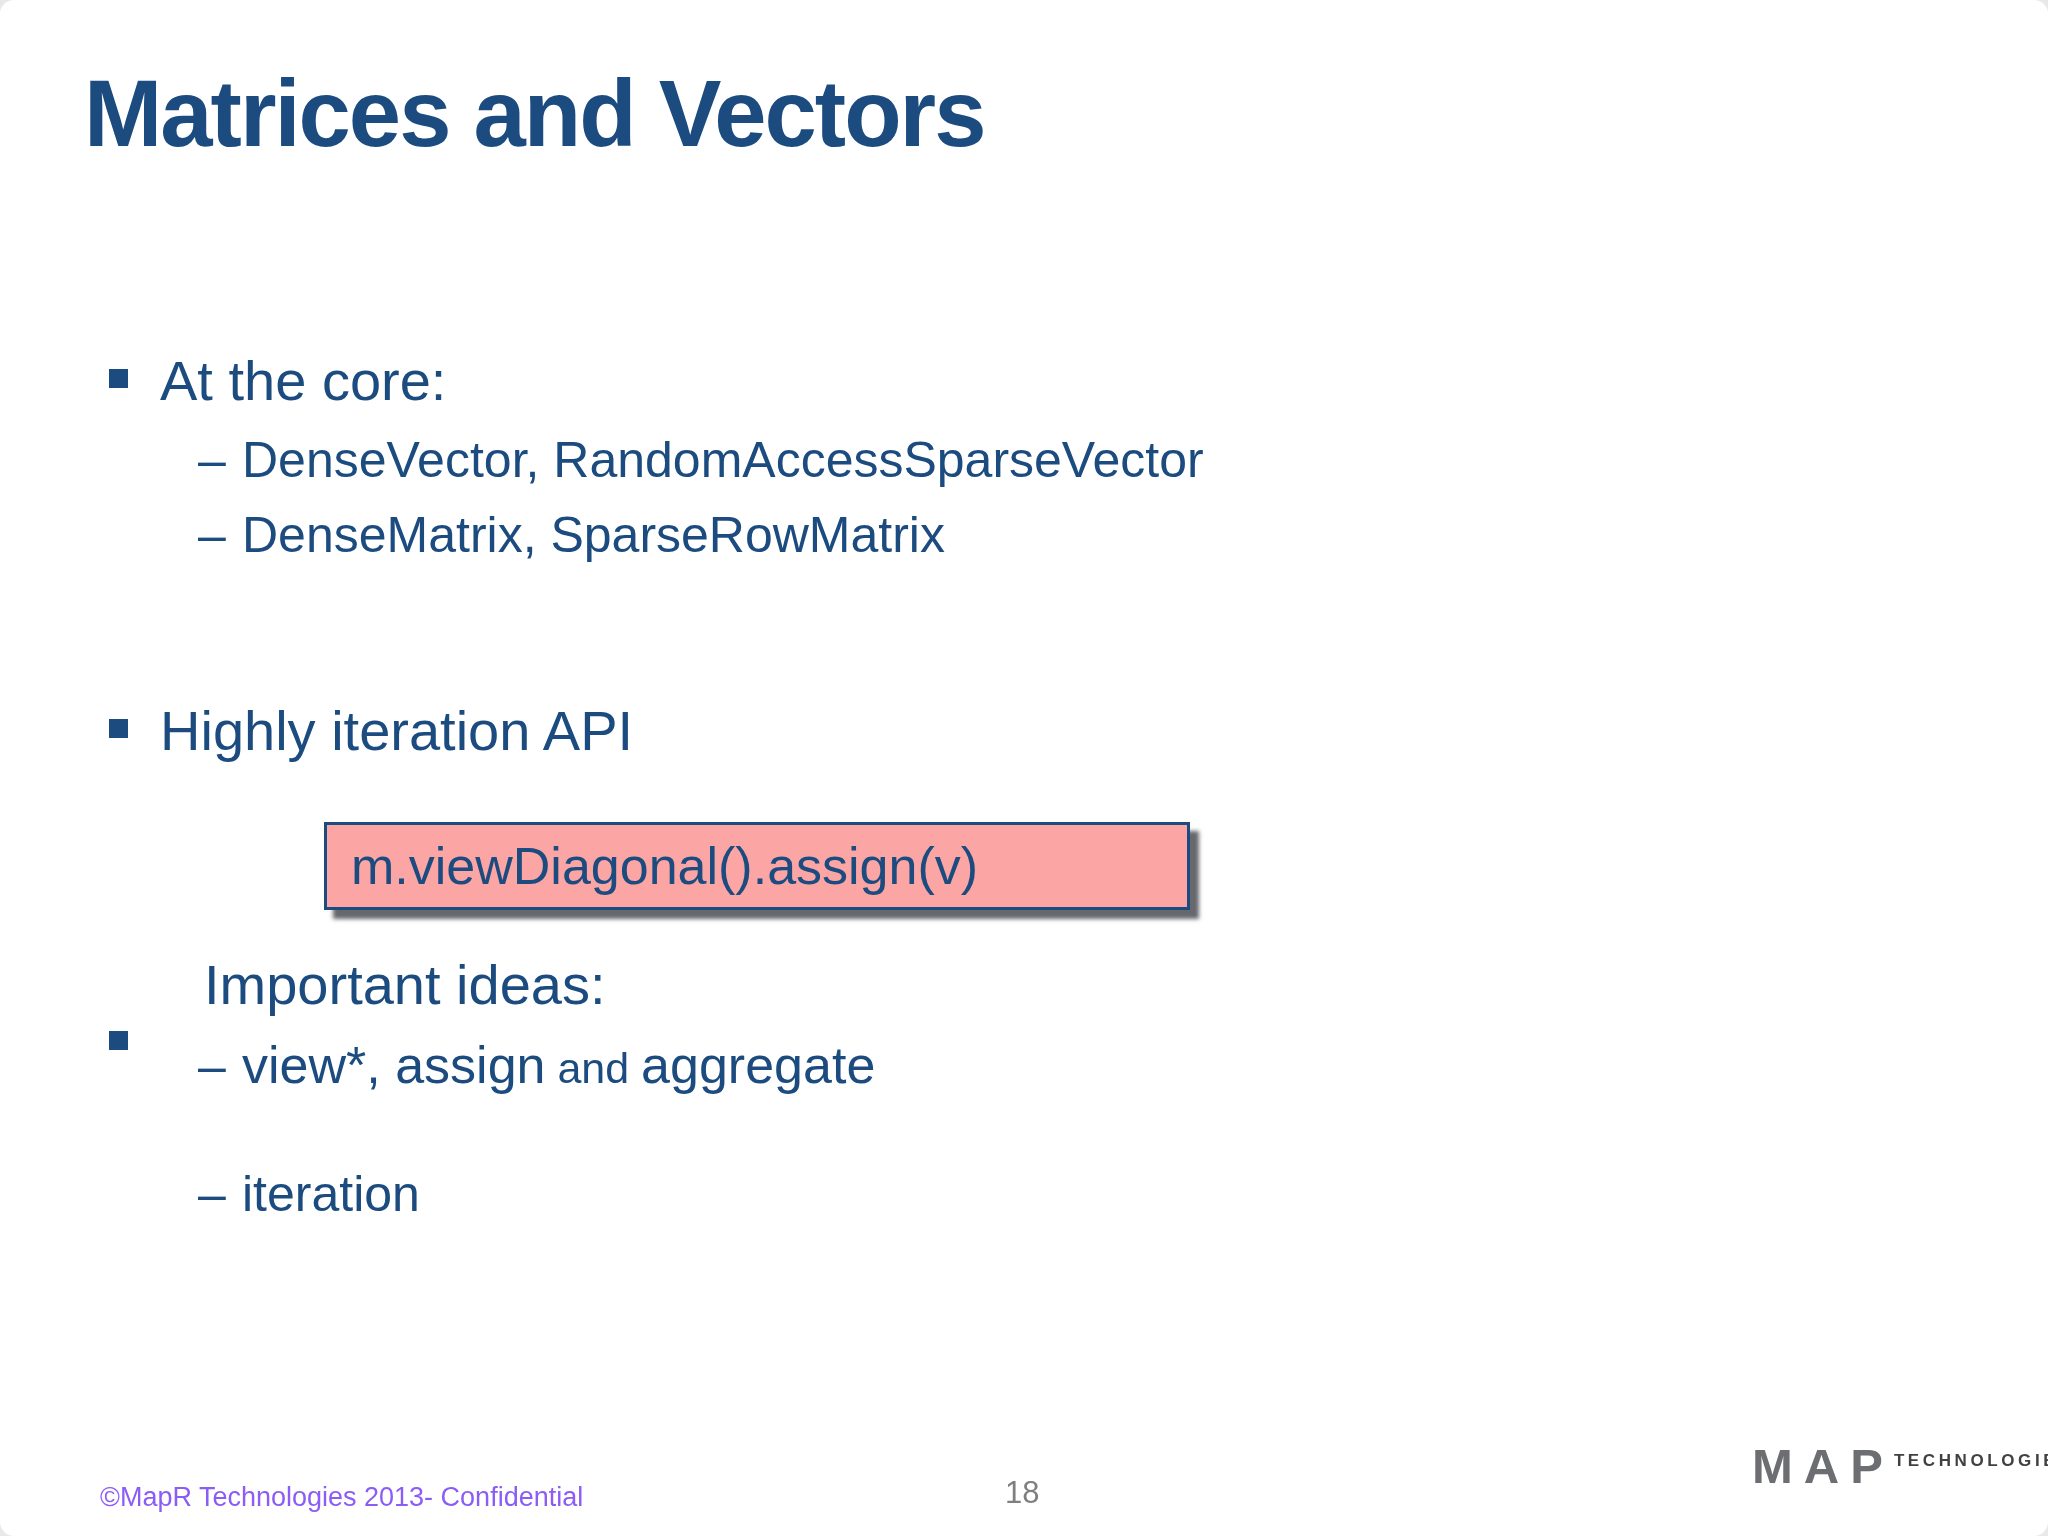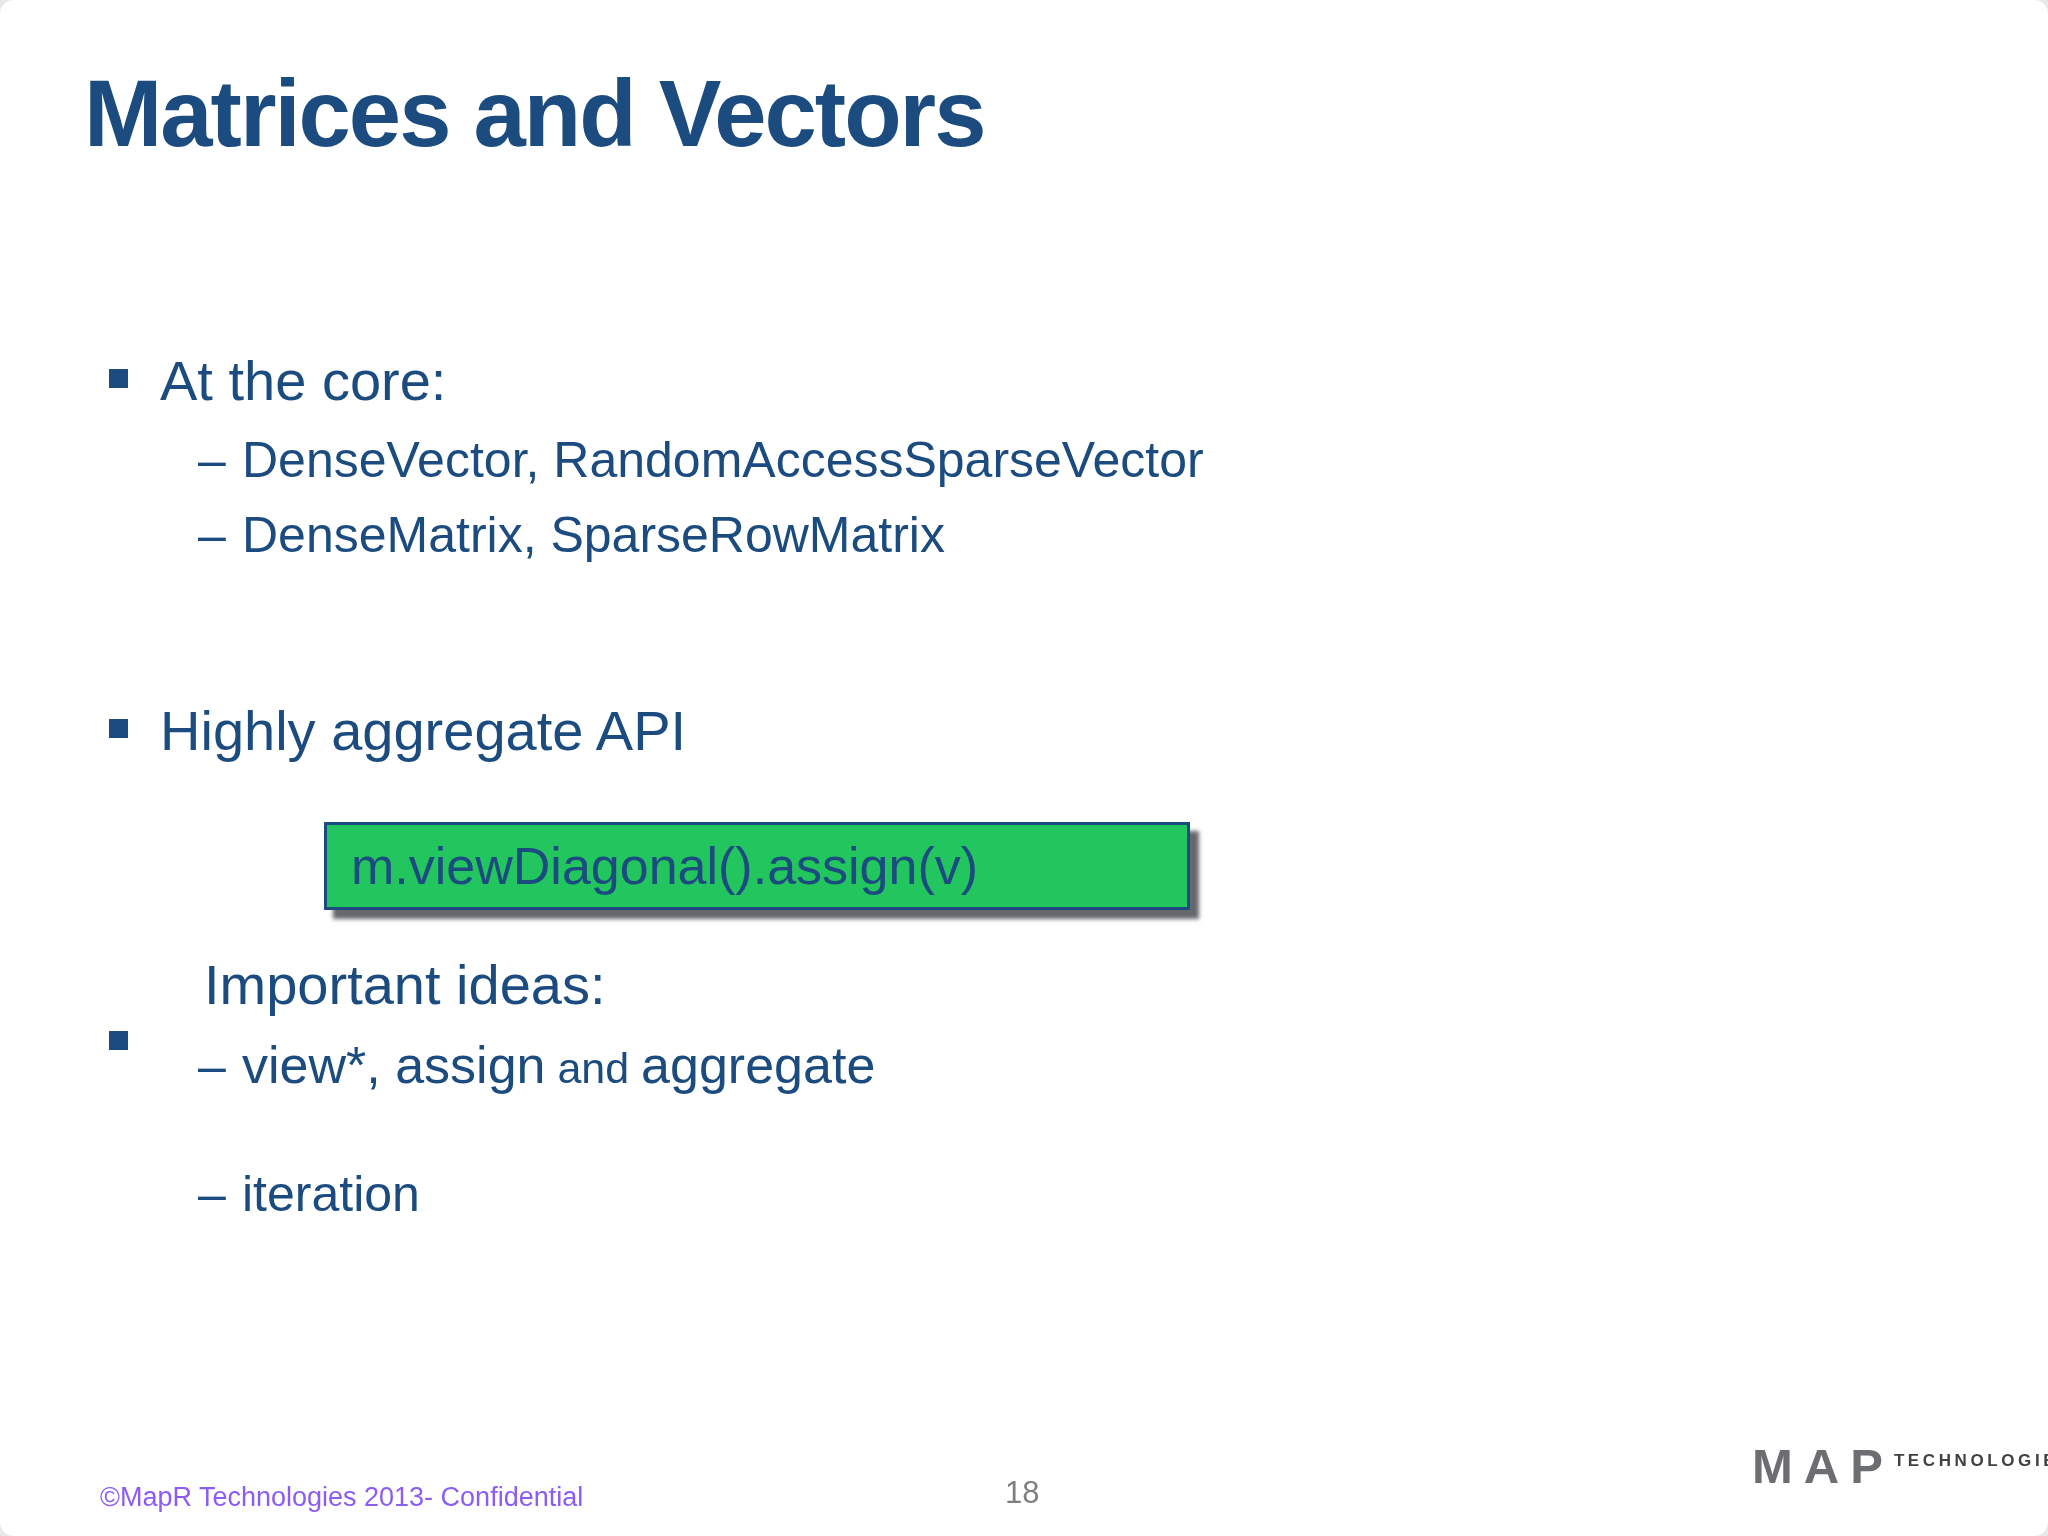--- a/index.html
+++ b/index.html
@@ -56,21 +56,21 @@
   .mixed-big   { font-size: 52px; }
   .mixed-small { font-size: 43px; }
 
   
   .code-box {
     position: absolute;
     left: 324px;
     top: 822px;
     width: 860px;
     height: 82px;
-    background: #22c55e;
+    background: #fca5a5;
     border: 3px solid #1C4C7F;
     box-shadow: 9px 9px 4px rgba(75, 78, 85, 0.85);
     display: flex;
     align-items: center;
   }
   .code-text {
     padding-left: 24px;
     font-size: 52px;
     color: #1C4C7F;
     white-space: nowrap;
@@ -140,21 +140,21 @@
   <div class="slide-title">Matrices and Vectors</div>
 
   <span class="bullet-square" style="top: 369px;"></span>
   <div class="l1" style="top: 349px;">At the core:</div>
 
   <div class="l2" style="top: 432px;"><span class="dash">–</span><span>DenseVector, RandomAccessSparseVector</span></div>
 
   <div class="l2" style="top: 507px;"><span class="dash">–</span><span>DenseMatrix, SparseRowMatrix</span></div>
 
   <span class="bullet-square" style="top: 719px;"></span>
-  <div class="l1" style="top: 699px;">Highly aggregate API</div>
+  <div class="l1" style="top: 699px;">Highly iteration API</div>
 
   <div class="code-box">
     <span class="code-text">m.viewDiagonal().assign(v)</span>
   </div>
 
   <span class="bullet-square" style="top: 1031px;"></span>
   <div class="l1" style="top: 953px; margin-left: 44px;">Important ideas:</div>
 
   <div class="l2" style="top: 1036px;"><span class="dash">–</span><span class="mixed-big">view*, assign</span><span class="mixed-small"> and </span><span class="mixed-big">aggregate</span></div>
 

